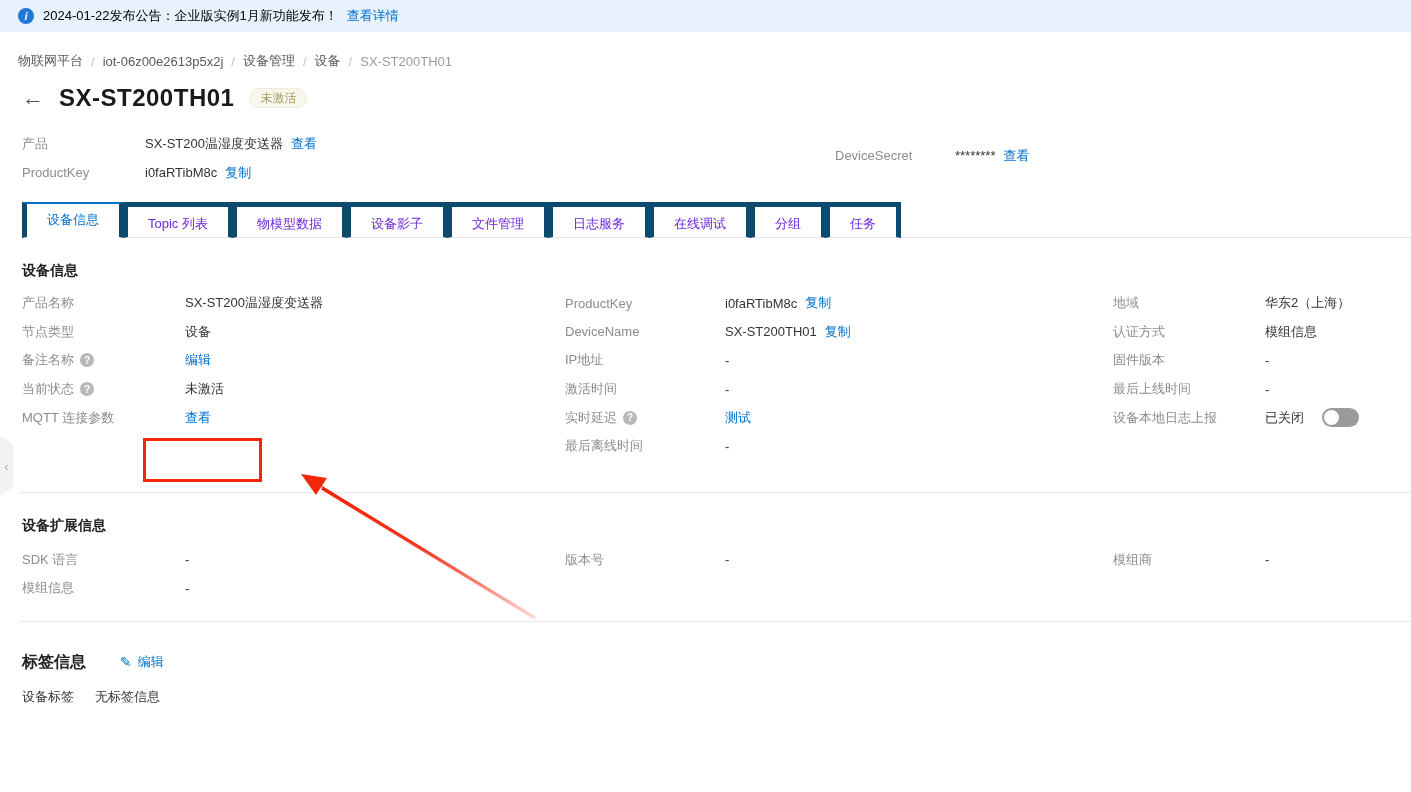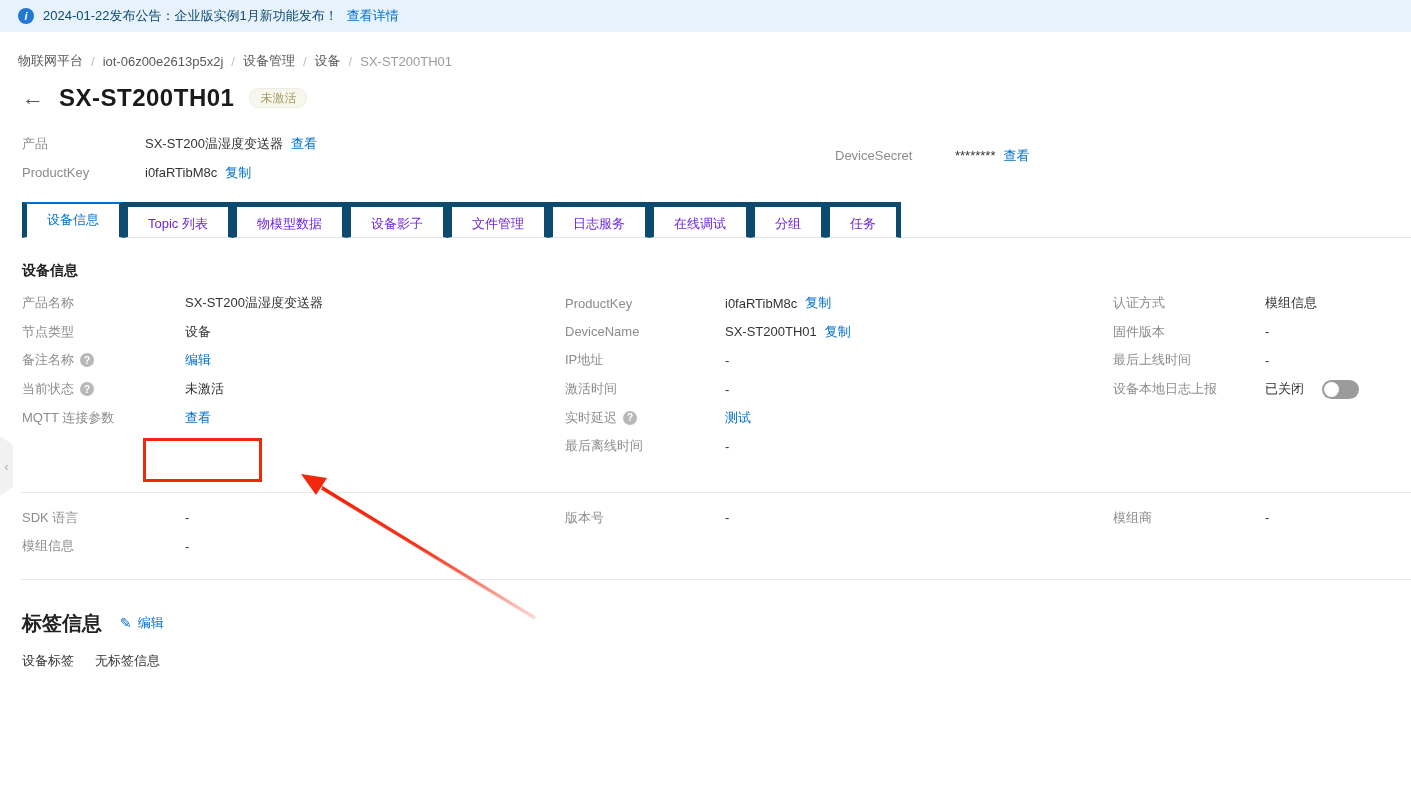--- a/index.html
+++ b/index.html
@@ -4,21 +4,21 @@
 <style>
   * { box-sizing: border-box; margin: 0; padding: 0; }
   body { font-family: "Liberation Sans", "DejaVu Sans", sans-serif; background:#fff; }
   .page { position:relative; width:1411px; height:792px; background:#fff; overflow:hidden; font-size:13px; color:#333; }
 
   
   .banner { height:32px; background:#e8f2fc; display:flex; align-items:center; padding-left:18px; gap:9px; }
   .info-icon { width:16px; height:16px; border-radius:50%; background:#2077d6; color:#fff;
                font-size:11px; font-weight:bold; font-style:italic; display:inline-flex;
                align-items:center; justify-content:center; flex:0 0 auto; }
-  .banner-text { color:#0c4a6e; }
+  .banner-text { color:#000000; }
   a.lnk { color:#0070cc; text-decoration:none; cursor:pointer; }
 
   
   .breadcrumb { margin:20px 8px 0 18px; color:#595959; display:flex; gap:8px; align-items:center; }
   .breadcrumb .sep { color:#c0c0c0; }
   .breadcrumb .crumb { cursor:pointer; }
   .breadcrumb .current { color:#9b9b9b; }
 
   
   .header { margin:14px 0 0 22px; display:flex; align-items:center; gap:15px; }
@@ -59,21 +59,21 @@
   .div2 { margin-top:18px; }
   .ext-grid { margin-top:11px; }
 
   
   .toggle { width:37px; height:19px; border-radius:10px; background:#9b9b9b; position:relative;
             display:inline-block; margin-left:10px; cursor:pointer; }
   .toggle .knob { position:absolute; left:2px; top:2px; width:15px; height:15px; border-radius:50%; background:#fff; }
 
   
   .tag-title-row { margin:30px 0 0 22px; display:flex; align-items:center; }
-  .tag-title { font-size:20px; font-weight:bold; color:#222; width:98px; }
+  .tag-title { font-size:16px; font-weight:bold; color:#222; width:98px; }
   .pencil-icon { color:#0070cc; font-size:14px; margin-right:6px; cursor:pointer; }
   .tag-row { margin:15px 2px 0 22px; display:flex; align-items:center; gap:21px; }
   .tag-row .tlabel { color:#333; }
 
   
   .annotation-box { position:absolute; left:143px; top:438px; width:119px; height:44px;
                     border:3px solid #f2270c; pointer-events:none; }
   .arrow-overlay { position:absolute; left:0; top:0; pointer-events:none; }
   .collapse-handle { position:absolute; left:0; top:436px; width:13px; height:60px; background:#f1f1f1;
                      clip-path:polygon(0 0, 100% 15%, 100% 85%, 0 100%);
@@ -195,20 +195,24 @@
         </span>
         <a class="lnk">测试</a>
       </div>
       <div class="irow">
         <span class="ilabel">最后离线时间</span>
         <span class="ival">-</span>
       </div>
     </div>
     <div class="c3">
       <div class="irow">
+        <span class="ilabel">地域</span>
+        <span class="ival">华东2（上海）</span>
+      </div>
+      <div class="irow">
         <span class="ilabel">认证方式</span>
         <span class="ival">模组信息</span>
       </div>
       <div class="irow">
         <span class="ilabel">固件版本</span>
         <span class="ival">-</span>
       </div>
       <div class="irow">
         <span class="ilabel">最后上线时间</span>
         <span class="ival">-</span>
@@ -218,20 +222,21 @@
         <span class="ival">已关闭</span>
         <span class="toggle">
             <span class="knob"></span>
           </span>
       </div>
     </div>
   </div>
 
   <div class="divider div1"></div>
 
+  <div class="section-title">设备扩展信息</div>
   <div class="info-grid ext-grid">
     <div class="c1">
       <div class="irow">
         <span class="ilabel">SDK 语言</span>
         <span class="ival">-</span>
       </div>
       <div class="irow">
         <span class="ilabel">模组信息</span>
         <span class="ival">-</span>
       </div>

